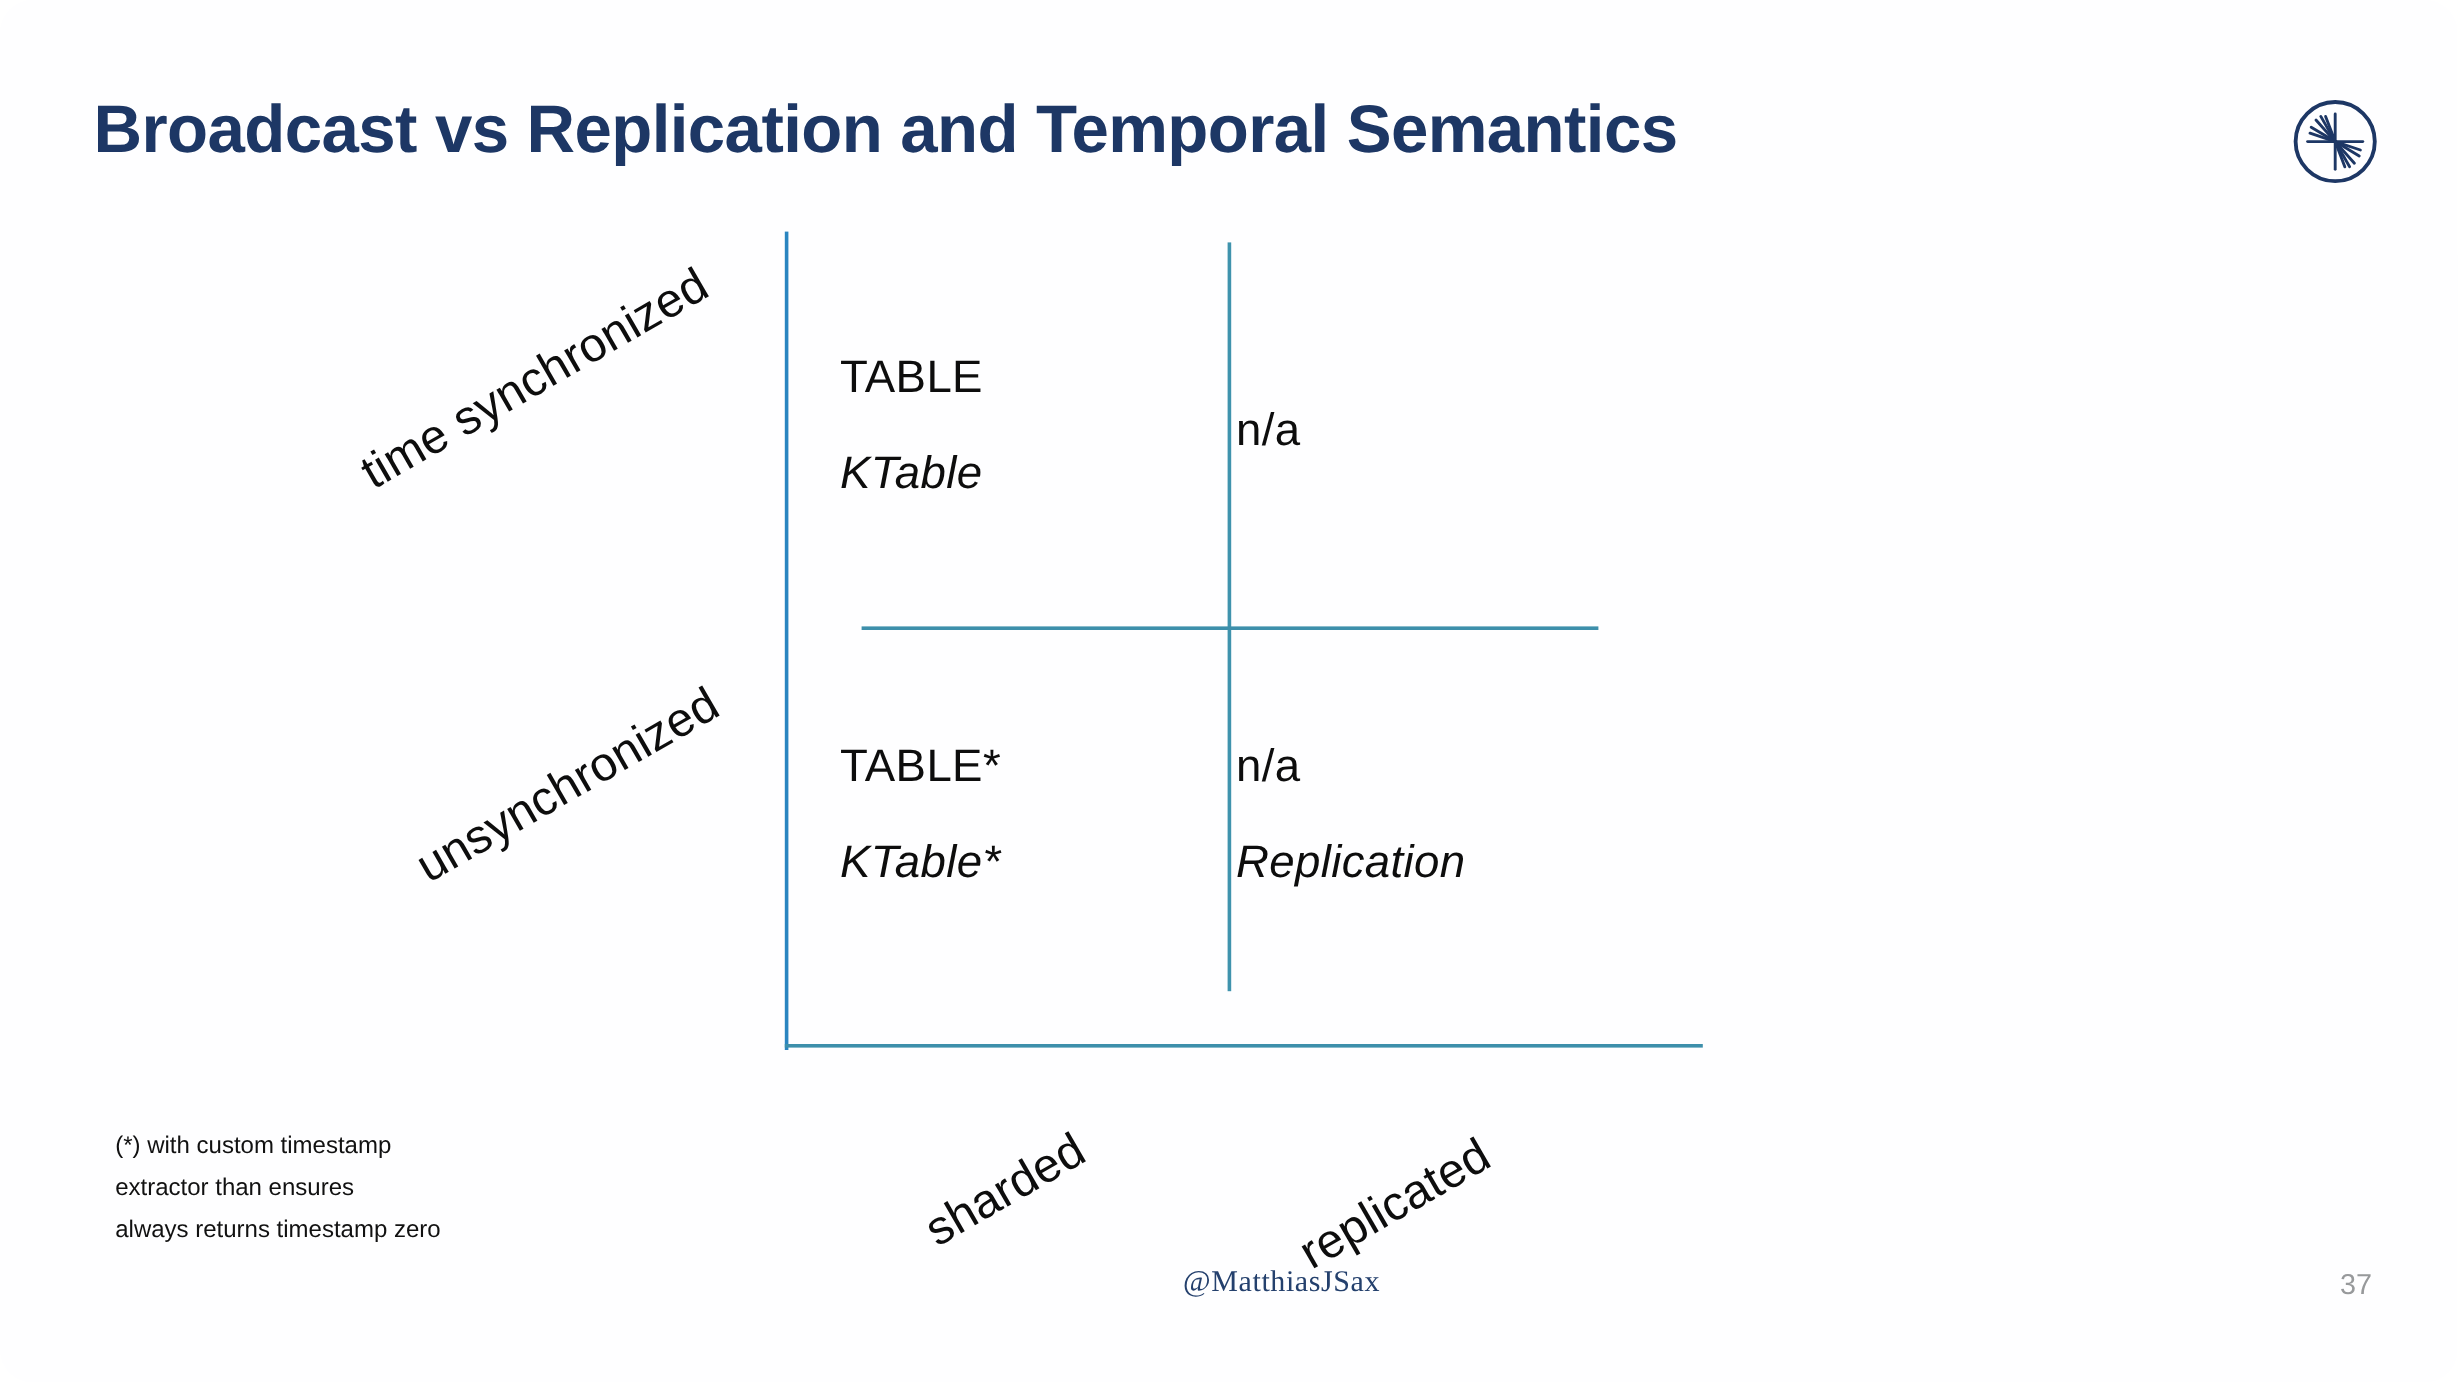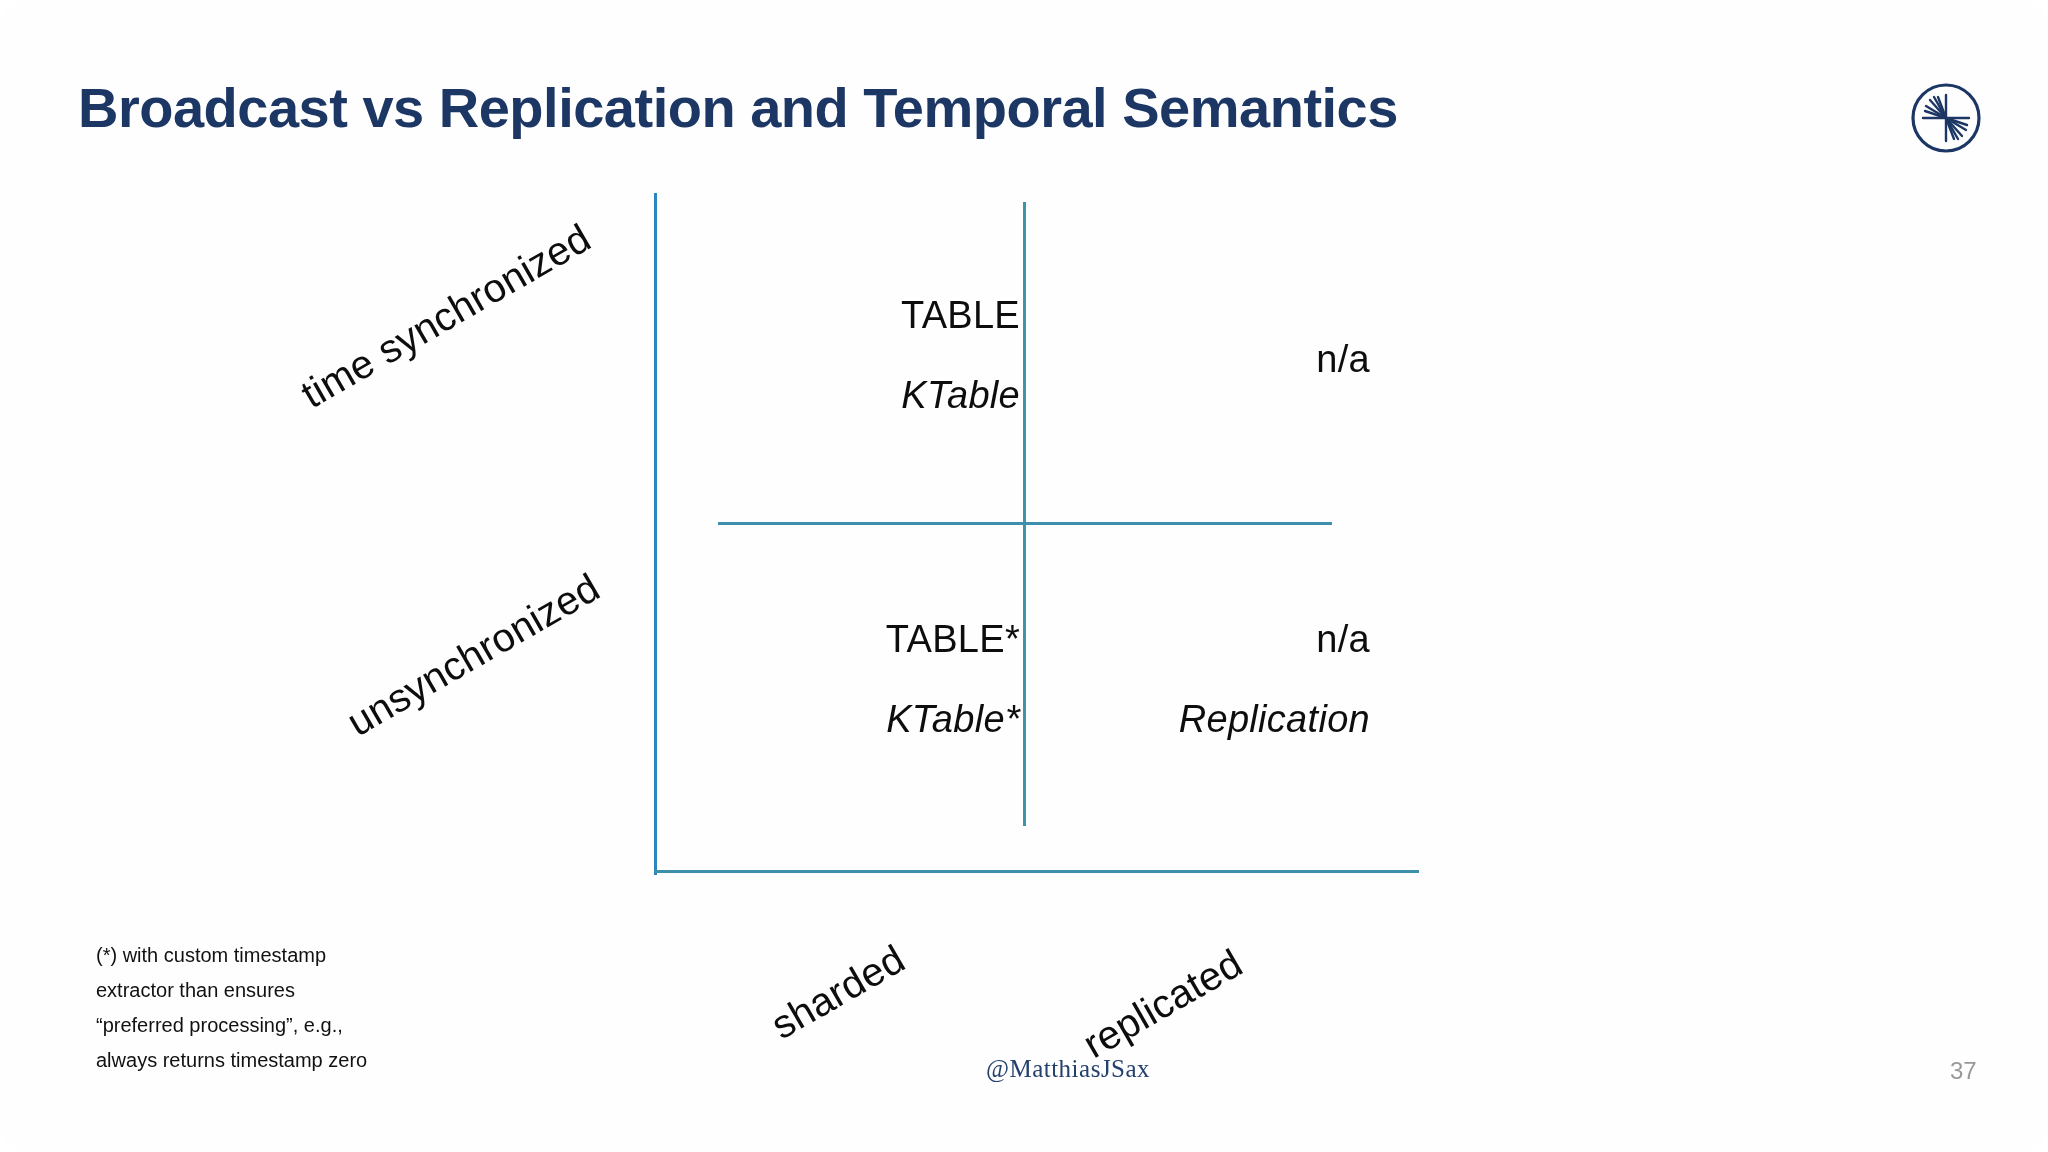--- a/index.html
+++ b/index.html
@@ -69,21 +69,21 @@
     height: 3px;
     background: #3d8fab;
   }
 
   
   .cell {
     position: absolute;
     color: #0d0d0d;
     font-size: 38px;
     font-weight: 400;
-    text-align: right;
+    text-align: left;
     white-space: nowrap;
     letter-spacing: 0.3px;
   }
   .cell-line { display: block; }
   .cell-line + .cell-line { margin-top: 37px; font-style: italic; }
 
   #cell-sync-sharded   { left: 700px;  top: 294px; width: 320px; }
   #cell-sync-replicated{ left: 1030px; top: 338px; width: 340px; }
   #cell-unsync-sharded { left: 700px;  top: 618px; width: 320px; }
   #cell-unsync-replicated { left: 1030px; top: 618px; width: 340px; }
@@ -191,20 +191,19 @@
   </div>
 
   <div class="rot-label" id="label-time-synchronized">time synchronized</div>
   <div class="rot-label" id="label-unsynchronized">unsynchronized</div>
   <div class="rot-label" id="label-sharded">sharded</div>
   <div class="rot-label" id="label-replicated">replicated</div>
 
   <div id="footnote">
     <span>(*) with custom timestamp</span>
     <span>extractor than ensures</span>
-    <span>“preferred processing”, e.g.,</span>
     <span>always returns timestamp zero</span>
   </div>
 
   <div id="handle">@MatthiasJSax</div>
   <div id="page-number">37</div>
 
 </div>
 
 </body></html>

